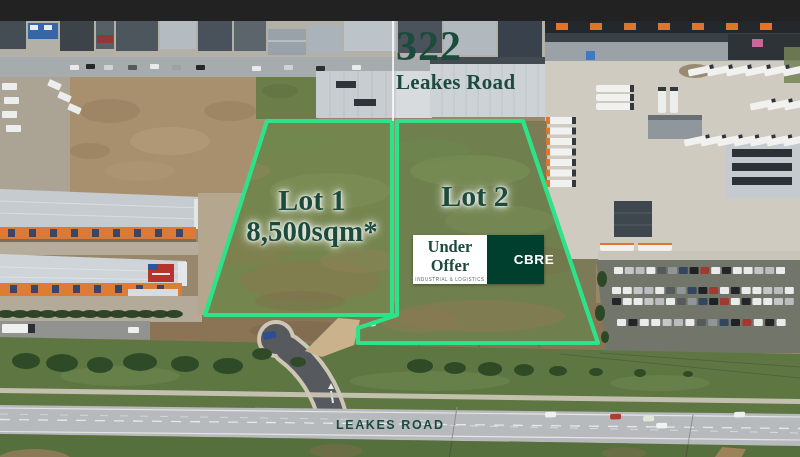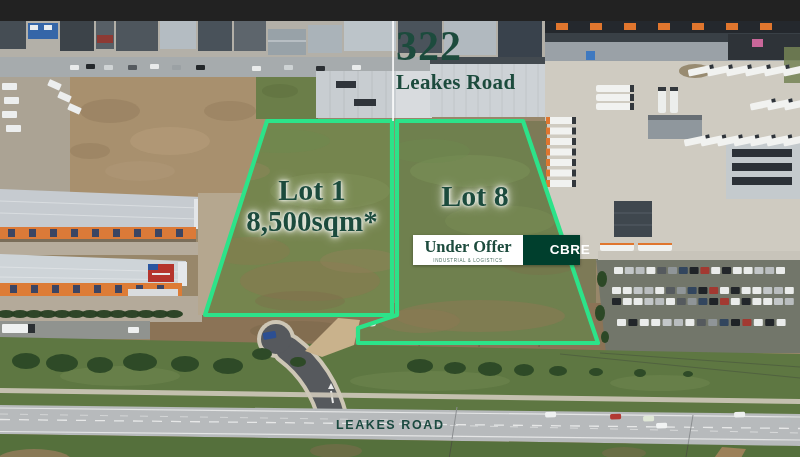--- a/index.html
+++ b/index.html
@@ -5,27 +5,27 @@
   html,body{margin:0;padding:0;background:#222;}
   .stage{position:relative;width:800px;height:457px;overflow:hidden;
          font-family:"Liberation Serif",serif;background:#eab308;margin-top:21px;}
   .stage svg{position:absolute;left:0;top:0;}
   .ov{position:absolute;}
   .glow{text-shadow:0 0 3px #fff,0 0 6px #fff,0 0 12px rgba(255,255,255,.85);}
   .callout{left:396px;top:4px;width:160px;color:var(--ink,#1C4B3D);}
   .c-num{font-size:42px;font-weight:700;line-height:1.0;letter-spacing:1px;}
   .c-street{font-size:21px;font-weight:700;margin-top:3px;letter-spacing:.3px;}
   .lotlabel{width:160px;text-align:center;color:var(--ink,#1C4B3D);}
-  .lot1{left:232px;top:153px;}
+  .lot1{left:232px;top:163px;}
   .lot2{left:395px;top:159px;}
   .lot-name{font-size:30px;font-weight:700;line-height:1.05;}
   .lot-area{font-size:29px;font-weight:600;line-height:1.05;}
   .banner{left:413px;top:214px;display:flex;align-items:stretch;
           box-shadow:0 1px 3px rgba(0,0,0,.35);}
-  .uo{background:var(--banner,#fff);width:110px;text-align:center;padding:3px 0 2px;}
+  .uo{background:var(--banner,#fff);width:74px;text-align:center;padding:3px 0 2px;}
   .uo-main{font-size:16.5px;font-weight:700;color:var(--ink,#1C4B3D);line-height:1.15;}
   .uo-sub{font-size:4.5px;letter-spacing:.6px;color:#4e7265;
           font-family:"Liberation Sans",sans-serif;margin-top:1px;}
   .cbre{width:20px;background:var(--brand,#003F2D);display:flex;align-items:center;
         justify-content:center;font-family:"Liberation Sans",sans-serif;
         font-weight:700;font-size:13.5px;color:#fff;letter-spacing:.6px;padding-left:37px;}
   .roadlabel{left:336px;top:397px;font-family:"Liberation Sans",sans-serif;
              font-weight:700;font-size:12.5px;letter-spacing:1.6px;color:#1B4A40;}
 </style>
 </head>
@@ -475,21 +475,21 @@
   <div class="c-num">322</div>
   <div class="c-street">Leakes Road</div>
 </div>
 
 <div class="ov lotlabel lot1 glow">
   <div class="lot-name">Lot 1</div>
   <div class="lot-area">8,500sqm*</div>
 </div>
 
 <div class="ov lotlabel lot2 glow">
-  <div class="lot-name">Lot 8</div>
+  <div class="lot-name">Lot 2</div>
 </div>
 
 <div class="ov banner">
   <div class="uo">
     <div class="uo-main">Under Offer</div>
     <div class="uo-sub">INDUSTRIAL &amp; LOGISTICS</div>
   </div>
   <div class="cbre">CBRE</div>
 </div>
 

